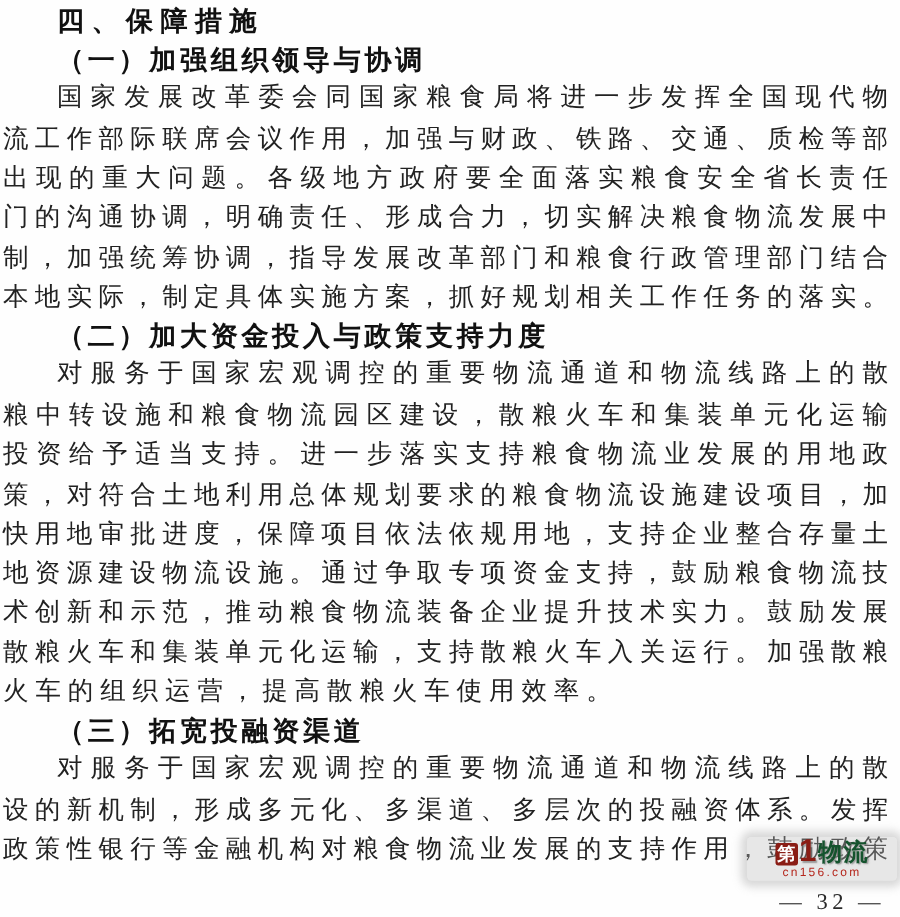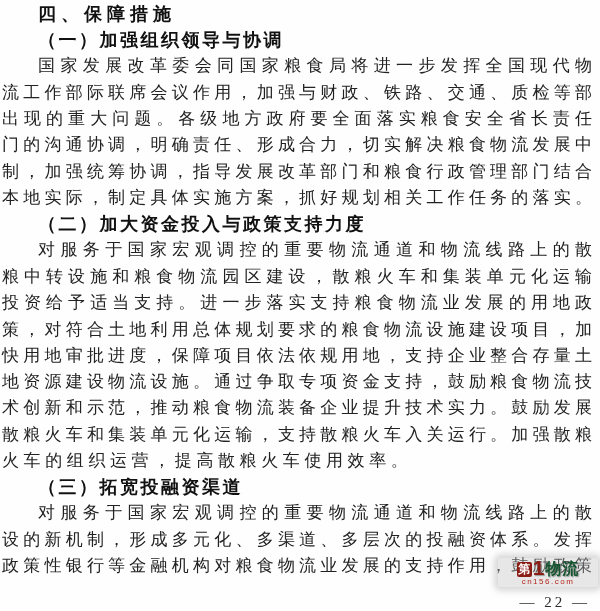--- a/index.html
+++ b/index.html
@@ -146,13 +146,13 @@
 
 <div class="watermark">
   <div class="wm-row">
     <span class="wm-di">第</span>
     <span class="wm-one">1</span>
     <span class="wm-wl">物流</span>
   </div>
   <div class="wm-site">cn156.com</div>
 </div>
 
-<div class="pageno">— 22 —</div>
+<div class="pageno">— 32 —</div>
 
 </body></html>

